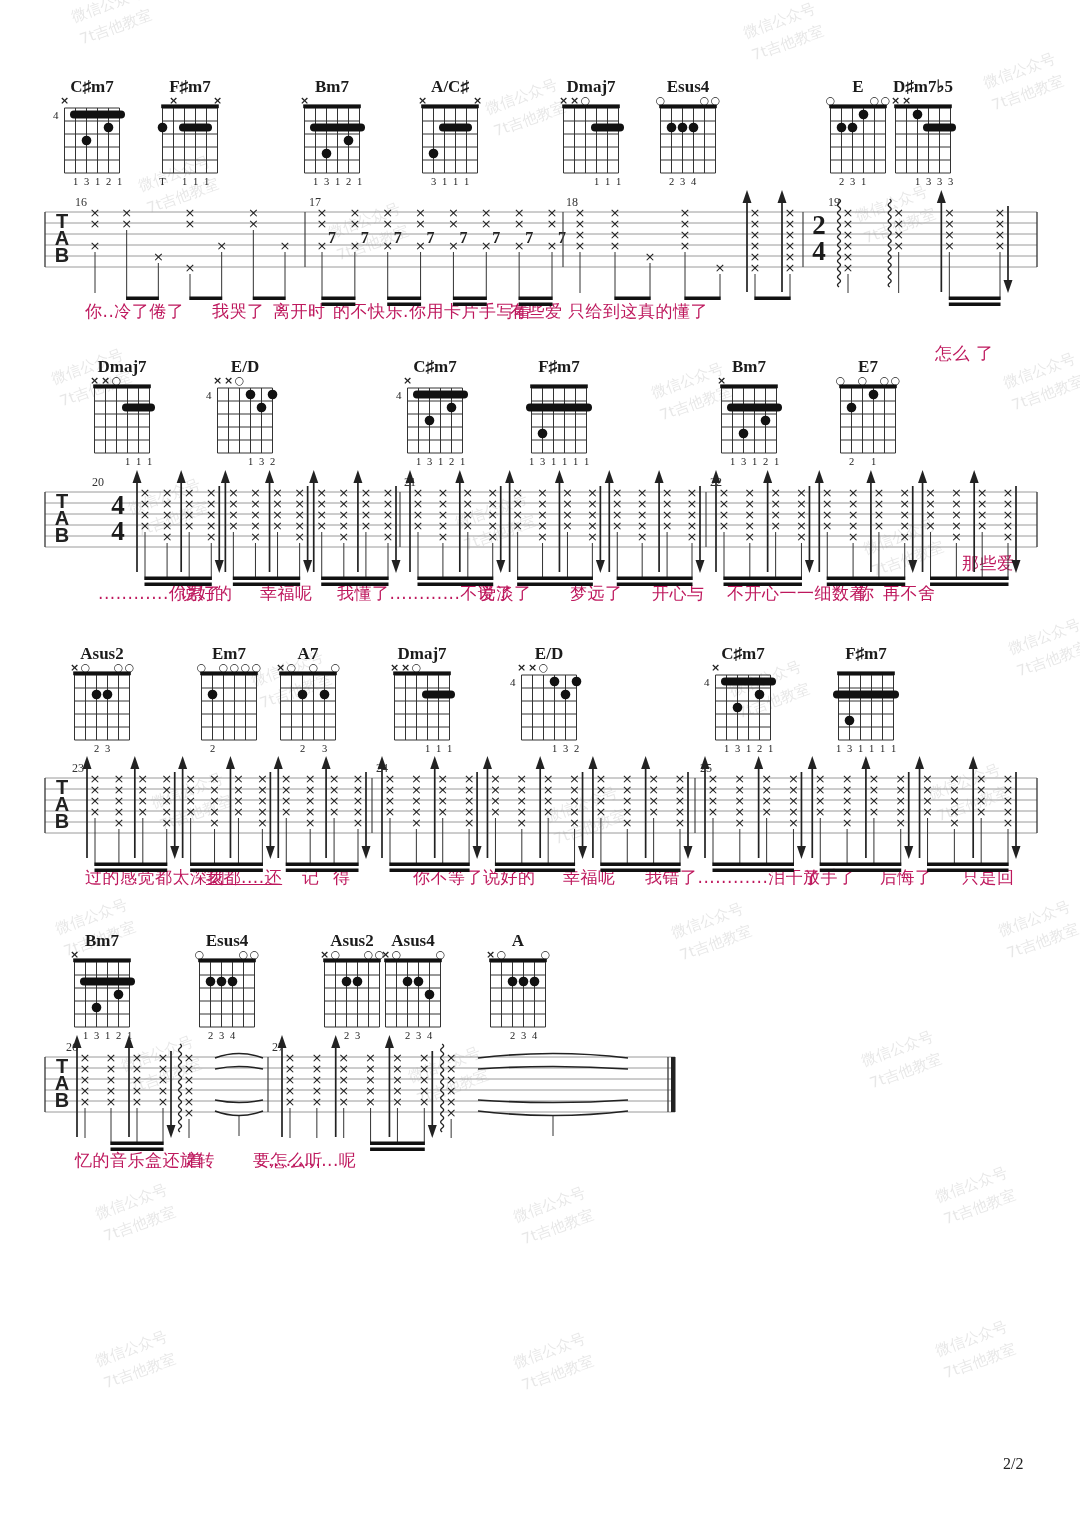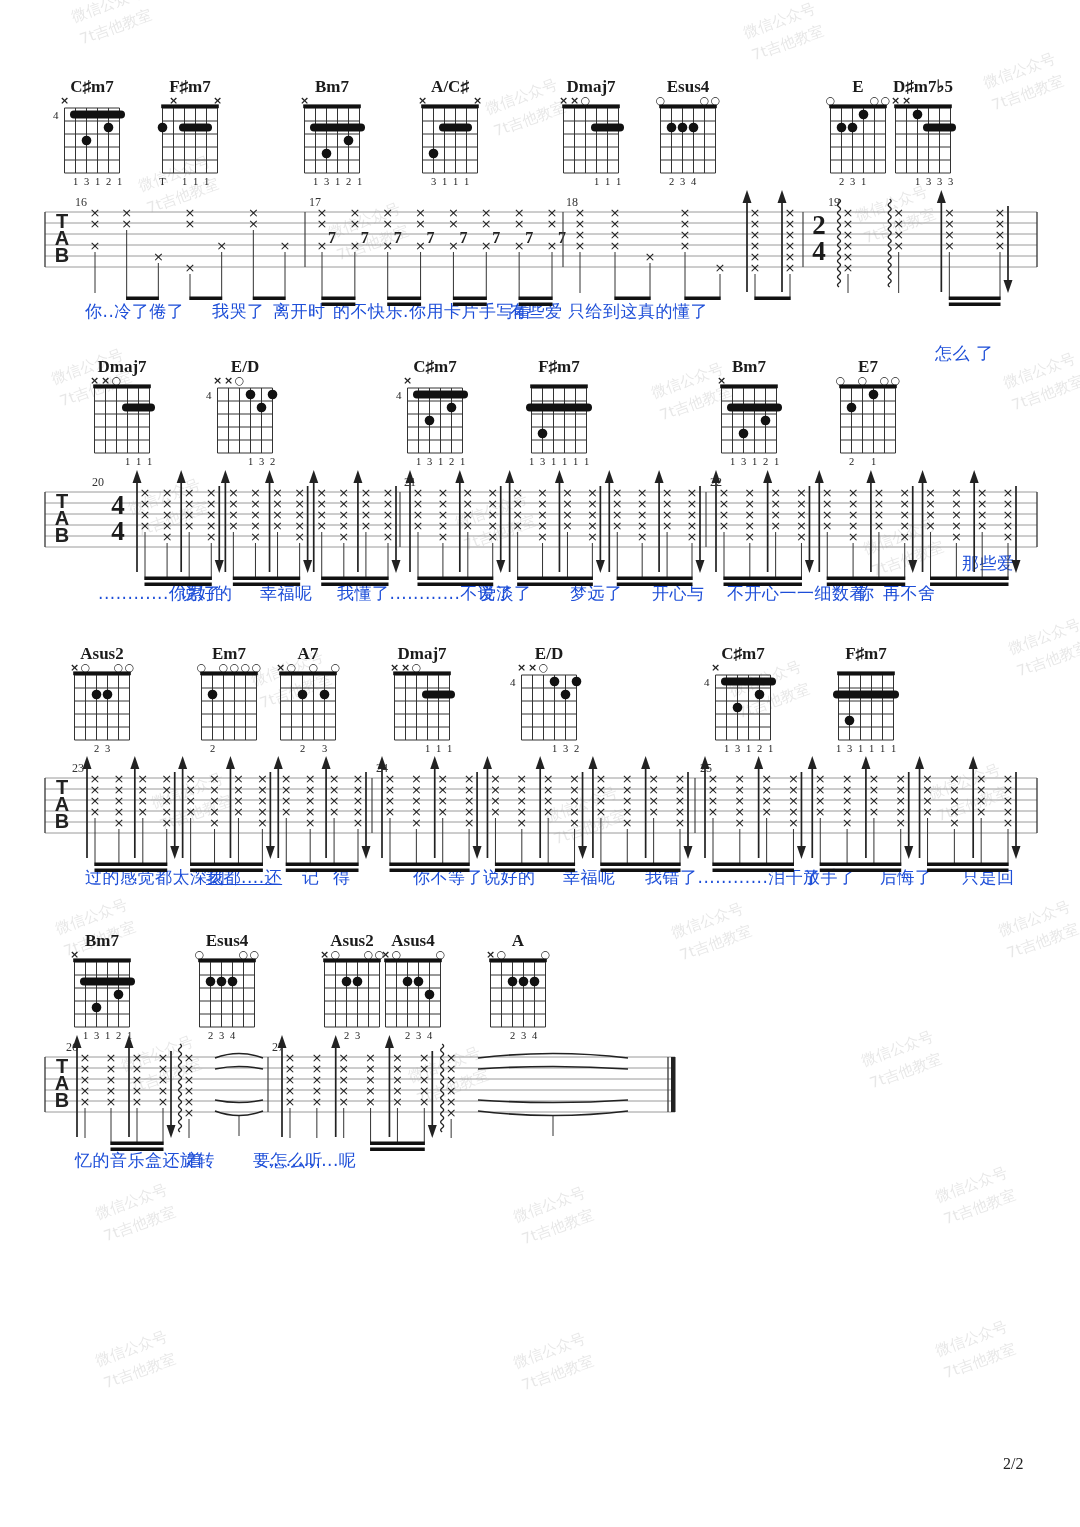--- a/index.html
+++ b/index.html
@@ -1,19 +1,19 @@
 <!DOCTYPE html>
 <html><head>
 <meta charset="utf-8">
 <style>
   html,body{margin:0;padding:0;background:#ffffff;}
   .page{position:relative;width:1080px;height:1527px;background:#ffffff;overflow:hidden;
         font-family:"Liberation Serif",serif;}
   .chord{position:absolute;width:88px;height:118px;}
-  .lyric{position:absolute;font-family:"DejaVu Sans",sans-serif;font-size:17px;color:#1d4ed8;
+  .lyric{position:absolute;font-family:"DejaVu Sans",sans-serif;font-size:17px;color:#be185d;
          white-space:nowrap;letter-spacing:0.5px;}
   .staff-svg{position:absolute;left:0;}
   .wm{position:absolute;color:rgba(120,120,120,0.18);font-family:"DejaVu Sans",sans-serif;
       font-size:15px;line-height:1.6;transform:rotate(-20deg);transform-origin:left top;
       white-space:pre;pointer-events:none;}
   .page-number{position:absolute;left:1003px;top:1455px;font-size:16px;color:#222;
       font-family:"Liberation Serif",serif;}
   svg text{user-select:none;}
 </style>
 </head>

